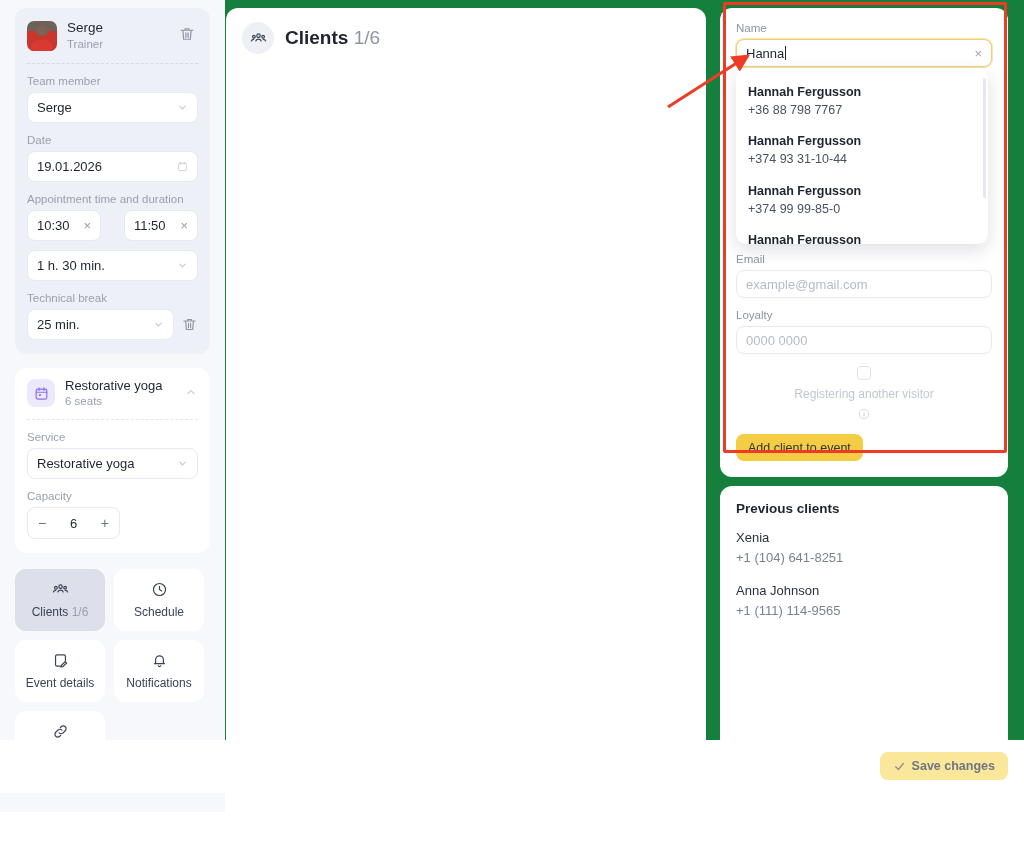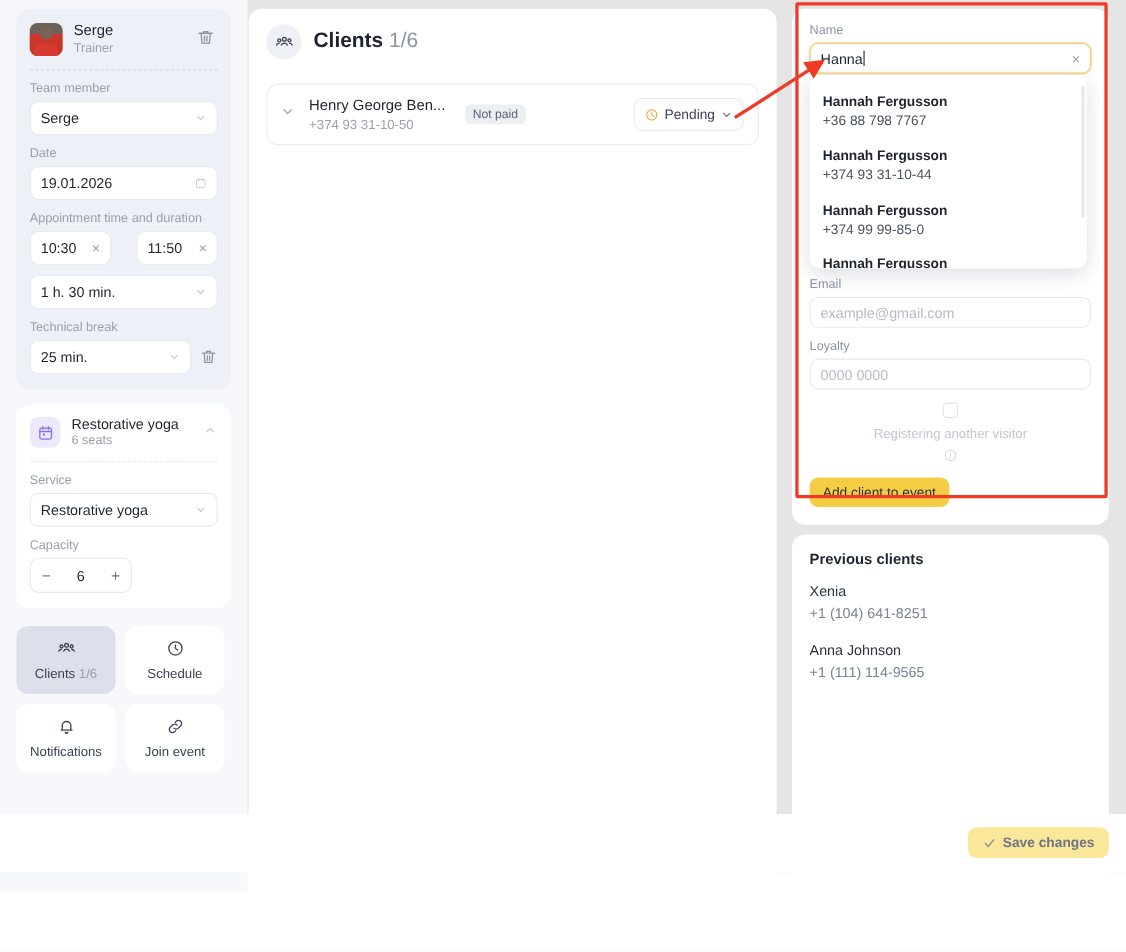--- a/index.html
+++ b/index.html
@@ -5,21 +5,21 @@
   * { box-sizing: border-box; margin: 0; padding: 0; }
   html, body {
     width: 1024px; height: 865px;
     font-family: "Liberation Sans", sans-serif;
     background: #ffffff;
     overflow: hidden;
   }
   .app {
     position: relative;
     width: 1024px; height: 793px;
-    background: #e5e5e5;
+    background: #15803d;
   }
 
   
   .sidebar {
     position: absolute; left: 0; top: 0;
     width: 225px; height: 812px;
     background: #f7f8fb;
     padding: 8px 15px 0 15px;
   }
   .card {
@@ -347,20 +347,27 @@
       </div>
       <div class="tile">
         <svg width="17" height="17" viewBox="0 0 24 24" fill="none" stroke="#3b4354" stroke-width="1.7" stroke-linecap="round">
           <circle cx="12" cy="12" r="8.5"></circle>
             <path d="M12 7.5V12l3 2"></path>
         </svg>
         <span class="tile-lbl">Schedule</span>
       </div>
       <div class="tile">
         <svg width="17" height="17" viewBox="0 0 24 24" fill="none" stroke="#3b4354" stroke-width="1.7" stroke-linecap="round">
+          <path d="M19 12.5V6a2 2 0 00-2-2H7a2 2 0 00-2 2v12a2 2 0 002 2h6"></path>
+          <path d="M20.5 15.5l-5 5-2.5.6.6-2.5 5-5z"></path>
+        </svg>
+        <span class="tile-lbl">Event details</span>
+      </div>
+      <div class="tile">
+        <svg width="17" height="17" viewBox="0 0 24 24" fill="none" stroke="#3b4354" stroke-width="1.7" stroke-linecap="round">
           <path d="M6.5 16.5V11a5.5 5.5 0 0111 0v5.5M5 16.5h14M10.3 19.5a1.9 1.9 0 003.4 0"></path>
         </svg>
         <span class="tile-lbl">Notifications</span>
       </div>
       <div class="tile">
         <svg width="17" height="17" viewBox="0 0 24 24" fill="none" stroke="#3b4354" stroke-width="1.7" stroke-linecap="round">
           <path d="M10 14a4 4 0 005.7 0l3-3a4 4 0 10-5.7-5.7l-1.2 1.2"></path>
           <path d="M14 10a4 4 0 00-5.7 0l-3 3a4 4 0 105.7 5.7l1.2-1.2"></path>
         </svg>
         <span class="tile-lbl">Join event</span>
@@ -377,42 +384,20 @@
             <circle cx="18.5" cy="9.5" r="1.9"></circle>
           <path d="M8.2 15.5c.7-1.7 2-2.6 3.8-2.6s3.1.9 3.8 2.6M2 15.5c.5-1.4 1.6-2.2 3.2-2.2M22 15.5c-.5-1.4-1.6-2.2-3.2-2.2"></path>
         </svg>
       </div>
       <div class="clients-title">
         <span>Clients</span>
         <span class="cnt">1/6</span>
       </div>
     </div>
 
-    <div class="client-row">
-      <div class="row-chev">
-        <svg width="13" height="13" viewBox="0 0 24 24" fill="none" stroke="#6b7280" stroke-width="2.4" stroke-linecap="round">
-            <path d="M6 9l6 6 6-6"></path>
-          </svg>
-      </div>
-      <div>
-        <div class="cli-name">Henry George Ben...</div>
-        <div class="cli-phone">+374 93 31-10-50</div>
-      </div>
-      <span class="badge-notpaid">Not paid</span>
-      <div class="pending">
-        <svg width="13" height="13" viewBox="0 0 24 24" fill="none" stroke="#f0a93c" stroke-width="1.9" stroke-linecap="round">
-          <circle cx="12" cy="12" r="8.5"></circle>
-            <path d="M12 7.5V12l3 2"></path>
-        </svg>
-        <span>Pending</span>
-        <svg width="11" height="11" viewBox="0 0 24 24" fill="none" stroke="#6b7280" stroke-width="2.4" stroke-linecap="round">
-            <path d="M6 9l6 6 6-6"></path>
-          </svg>
-      </div>
-    </div>
   </div>
 
   <div class="right">
 
     <div class="addform">
       <span class="flbl">Name</span>
       <div class="finput focused">
         <span class="txt"><span>Hanna</span><span class="caret"></span></span>
         <span class="xbtn">×</span>
       </div>

